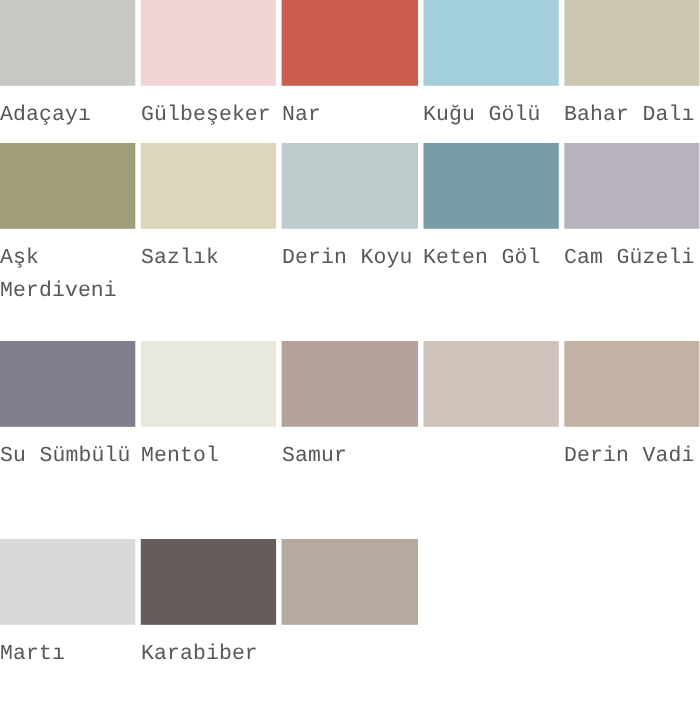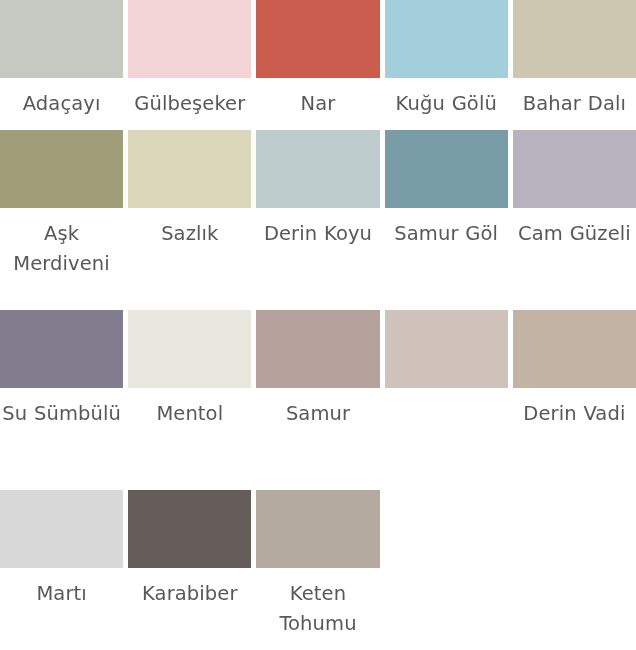--- a/index.html
+++ b/index.html
@@ -29,27 +29,27 @@
     align-items: stretch;
   }
 
   .swatch-chip {
     height: 78px;
     width: 100%;
     flex: 0 0 78px;
   }
 
   .swatch-label {
-    text-align: center;
     font-size: 19.5px;
     line-height: 30px;
     color: #58585a;
     padding-top: 11px;
     letter-spacing: 0.1px;
     word-spacing: 0.5px;
+    font-family: Liberation Mono, monospace;
   }
 </style>
 </head>
 <body>
 
 <div id="palette-grid">
     <div class="swatch-cell">
       <div class="swatch-chip" style="background-color: rgb(198, 201, 194);"></div>
       <div class="swatch-label">Adaçayı</div>
     </div>
@@ -76,21 +76,21 @@
     <div class="swatch-cell">
       <div class="swatch-chip" style="background-color: rgb(219, 215, 187);"></div>
       <div class="swatch-label">Sazlık</div>
     </div>
     <div class="swatch-cell">
       <div class="swatch-chip" style="background-color: rgb(191, 204, 205);"></div>
       <div class="swatch-label">Derin Koyu</div>
     </div>
     <div class="swatch-cell">
       <div class="swatch-chip" style="background-color: rgb(120, 157, 166);"></div>
-      <div class="swatch-label">Samur Göl</div>
+      <div class="swatch-label">Keten Göl</div>
     </div>
     <div class="swatch-cell">
       <div class="swatch-chip" style="background-color: rgb(183, 178, 189);"></div>
       <div class="swatch-label">Cam Güzeli</div>
     </div>
     <div class="swatch-cell">
       <div class="swatch-chip" style="background-color: rgb(129, 125, 143);"></div>
       <div class="swatch-label">Su Sümbülü</div>
     </div>
     <div class="swatch-cell">
@@ -111,15 +111,14 @@
     <div class="swatch-cell">
       <div class="swatch-chip" style="background-color: rgb(216, 216, 216);"></div>
       <div class="swatch-label">Martı</div>
     </div>
     <div class="swatch-cell">
       <div class="swatch-chip" style="background-color: rgb(100, 93, 89);"></div>
       <div class="swatch-label">Karabiber</div>
     </div>
     <div class="swatch-cell">
       <div class="swatch-chip" style="background-color: rgb(180, 170, 160);"></div>
-      <div class="swatch-label">Keten Tohumu</div>
     </div>
   </div>
 
 </body></html>

